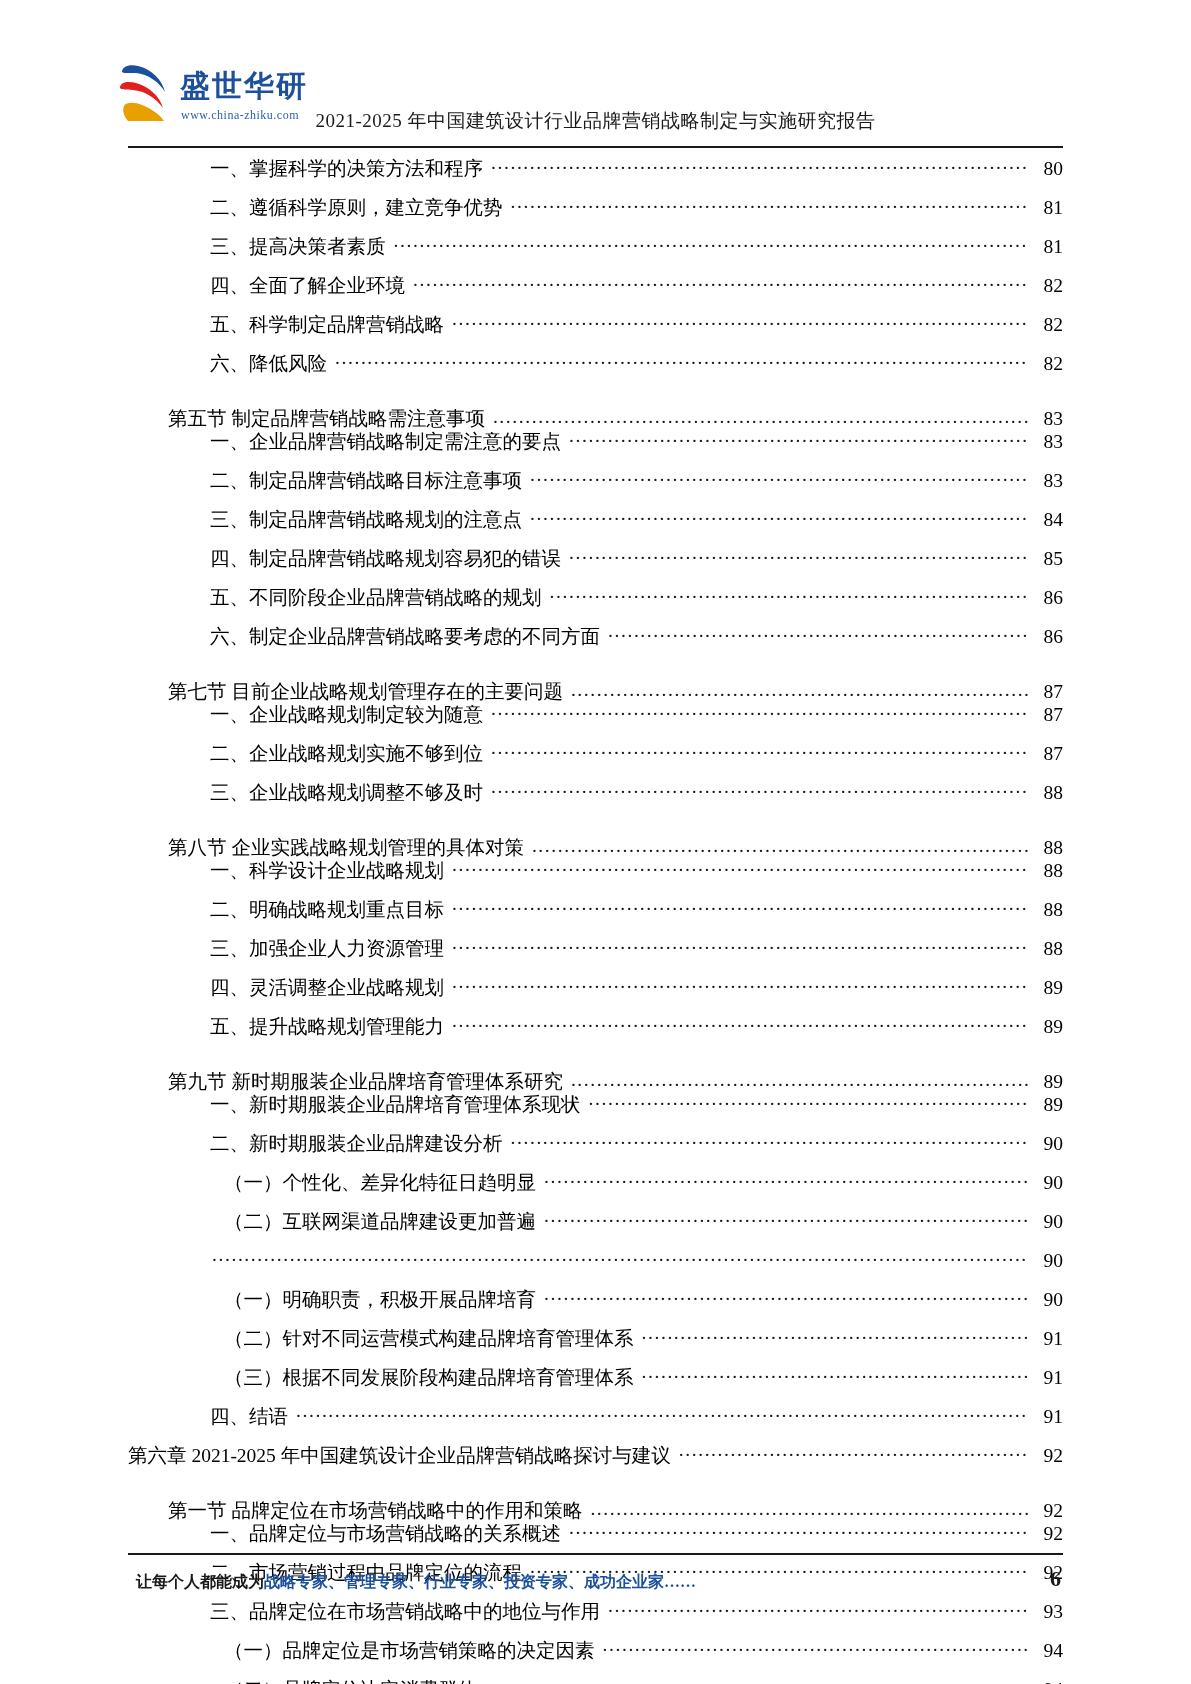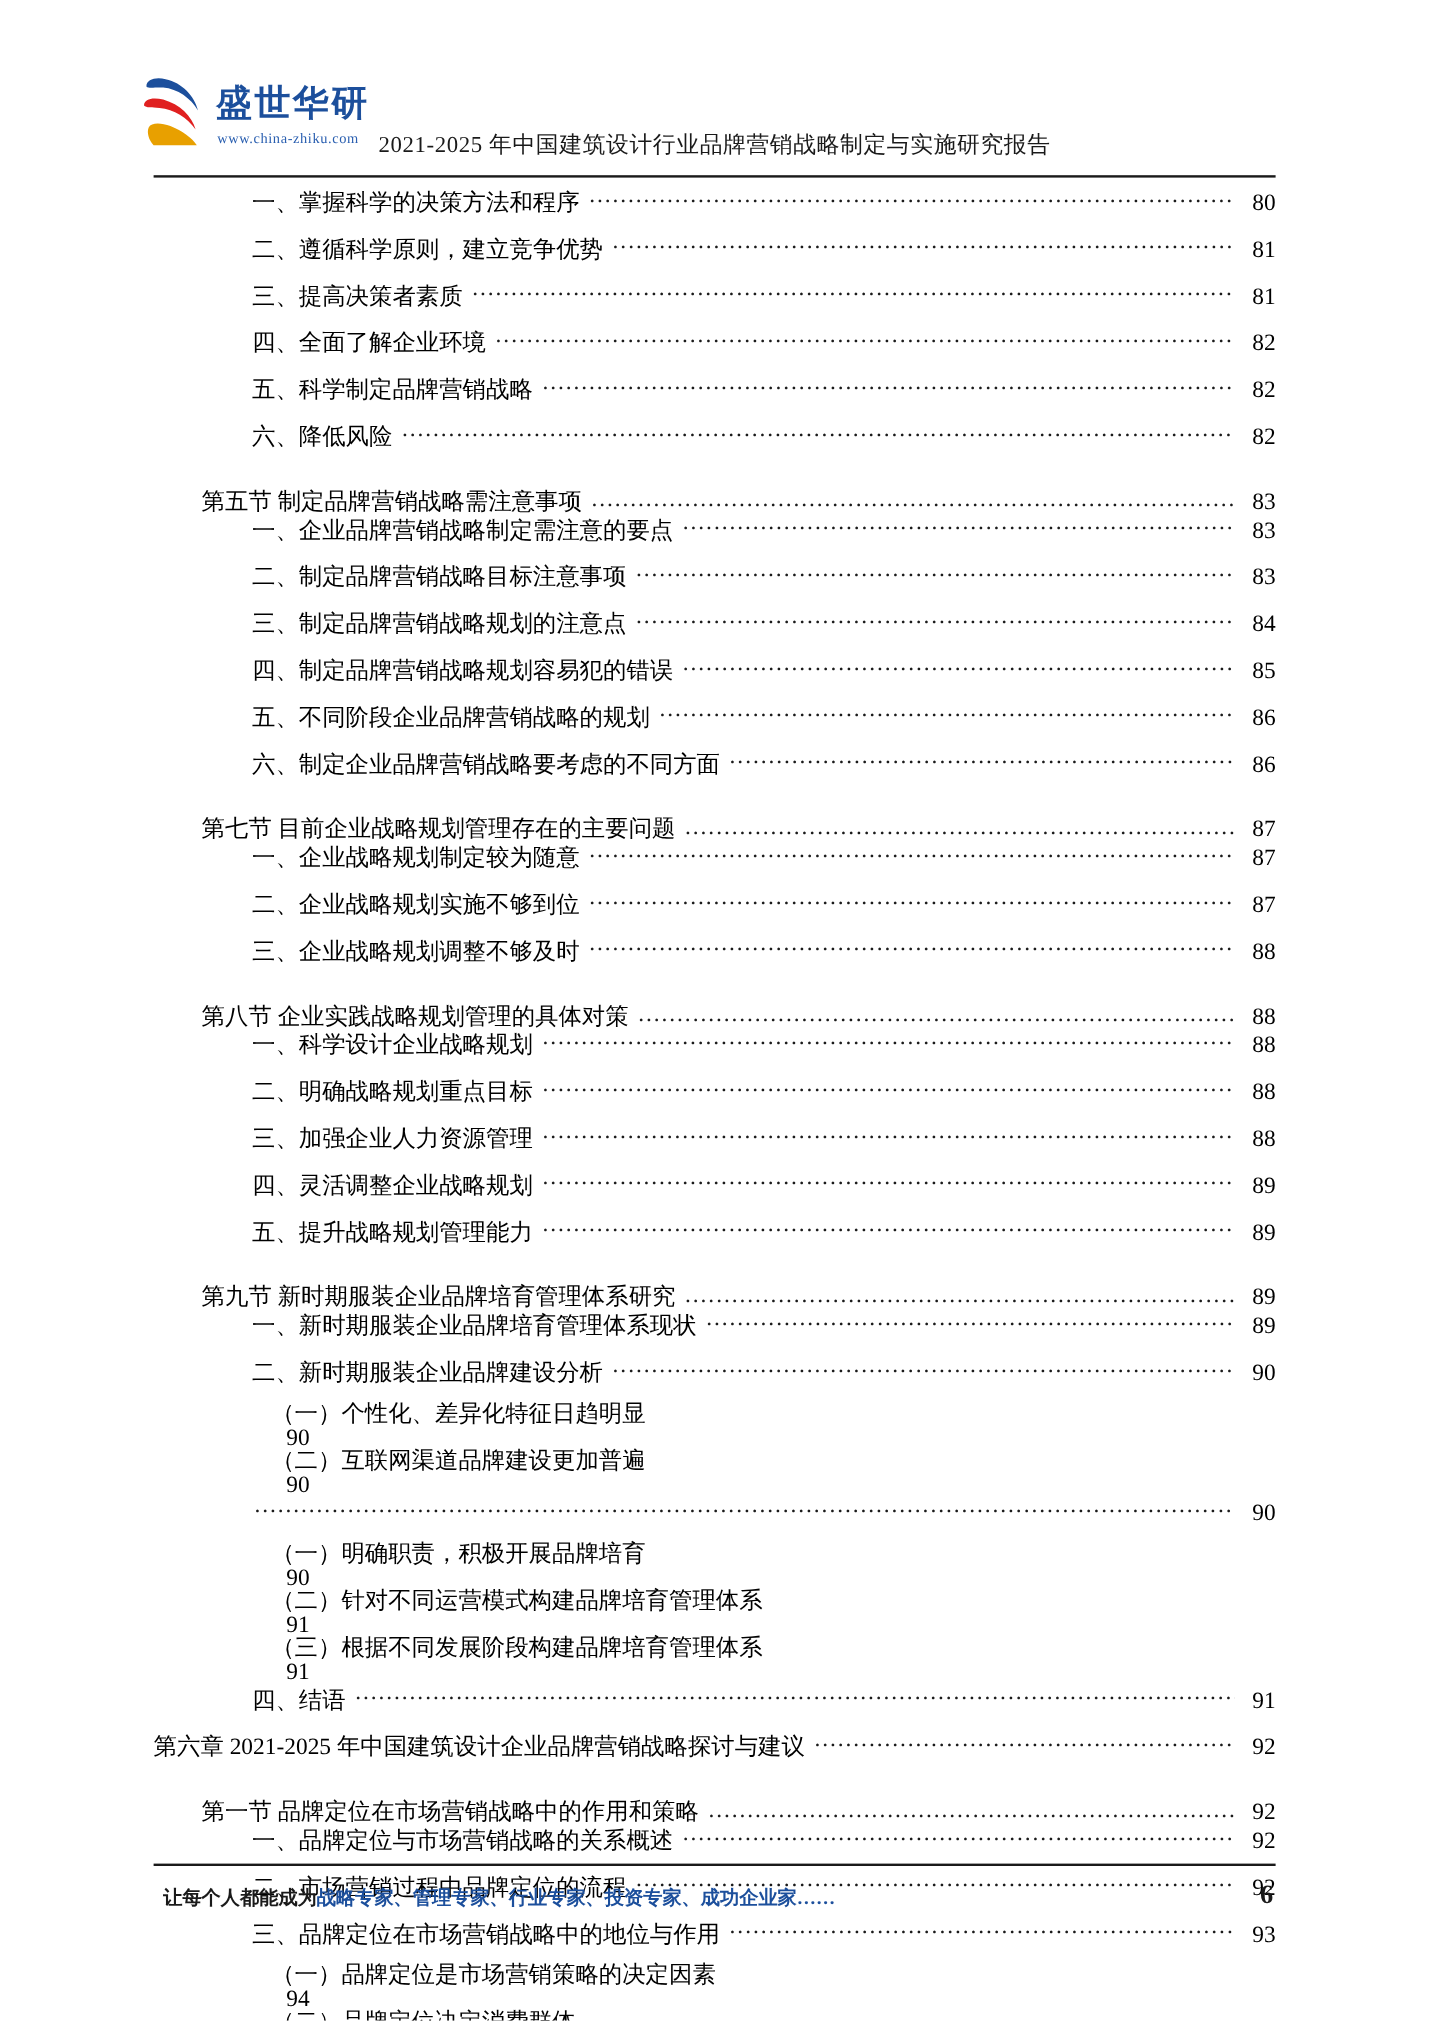--- a/index.html
+++ b/index.html
@@ -128,21 +128,21 @@
     flex: 0 0 auto;
     padding-left: 2px;
     text-align: right;
     min-width: 30px;
   }
 
   
   .lvl-chapter { padding-left: 0px; font-weight: normal; }
   .lvl-section { padding-left: 40px; align-items: flex-end; }
   .lvl-item    { padding-left: 82px; }
-  .lvl-sub     { padding-left: 96px; flex-direction: column; }
+  .lvl-sub     { padding-left: 96px; }
 
   
   .footer-rule {
     position: absolute;
     left: 128px;
     top: 1553px;
     width: 935px;
     height: 2px;
     background: #1a1a1a;
   }

